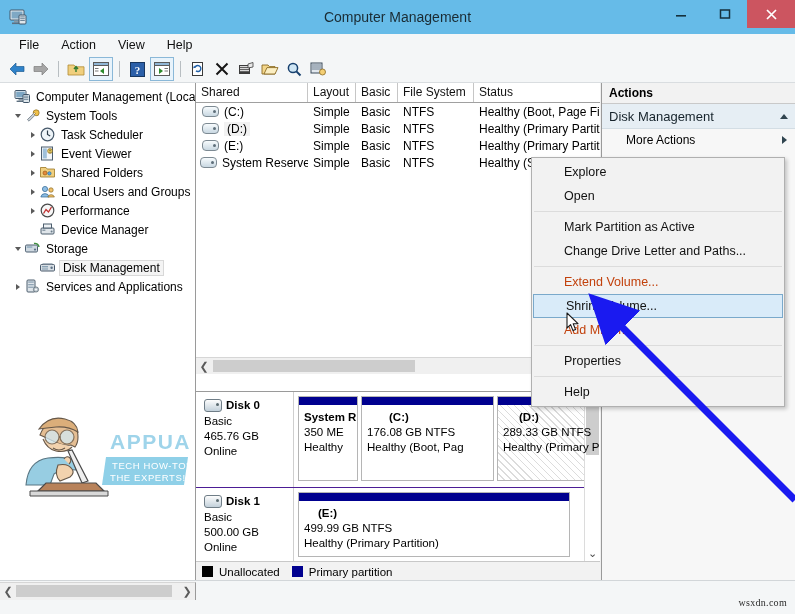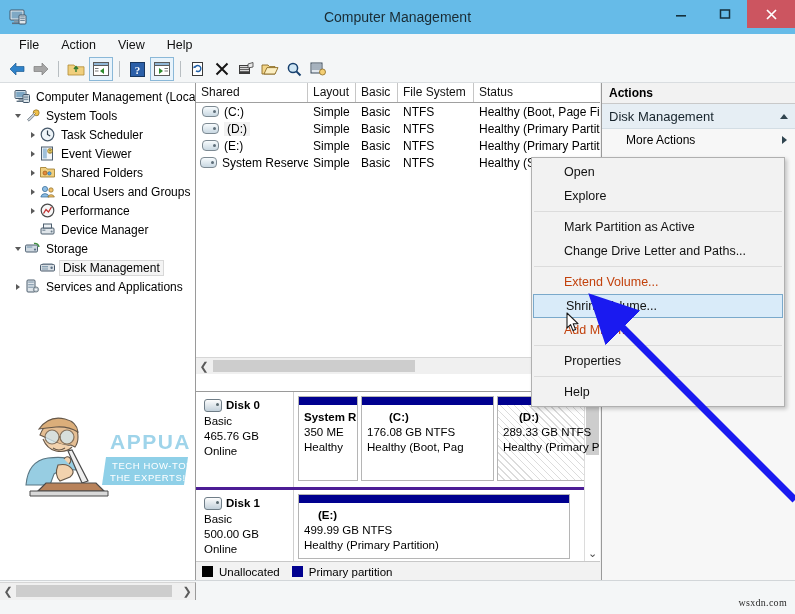--- a/index.html
+++ b/index.html
@@ -82,21 +82,21 @@
     position:absolute;left:0;bottom:0;width:404px;height:16px;background:#f0f0f0;border-top:1px solid #d6d6d6;
   }
   .hs-arrow{position:absolute;top:0;width:16px;height:16px;display:flex;align-items:center;justify-content:center;color:#5a5a5a;font-size:11px;}
   .hs-thumb{position:absolute;top:2px;height:12px;background:#cdcdcd;}
 
   
   .disk-view{
     position:absolute;left:196px;top:391px;width:404px;height:189px;background:#fff;
     border-top:1px solid #9a9a9a;overflow:hidden;
   }
-  .disk-block{position:relative;display:flex;height:95px;border-bottom:3px solid #4c1d95;}
+  .disk-block{position:relative;display:flex;height:95px;border-bottom:1px solid #4c1d95;}
   .disk-info{
     width:98px;flex:none;padding:6px 0 0 8px;box-sizing:border-box;
     border-right:1px solid #cfcfcf;font-size:11.5px;line-height:15px;
   }
   .disk-title{display:flex;align-items:center;font-weight:bold;margin-bottom:1px;}
   .disk-ico{
     width:16px;height:11px;flex:none;margin-right:4px;
     border:1px solid #6f7d87;border-radius:3px;background:linear-gradient(#fdfdfd,#c2d0da);position:relative;
   }
   .disk-ico:after{content:"";position:absolute;right:2px;top:3px;width:3px;height:3px;background:#59696f;border-radius:50%;}
@@ -615,22 +615,22 @@
       <span>Disk Management</span>
       <span class="caret-up"></span>
     </div>
     <div class="act-item">
       <span>More Actions</span>
       <span class="caret-right"></span>
     </div>
   </div>
 
   <div class="ctxmenu">
+    <div class="cmi">Explore</div>
     <div class="cmi">Open</div>
-    <div class="cmi">Explore</div>
     <div class="cmsep"></div>
     <div class="cmi">Mark Partition as Active</div>
     <div class="cmi">Change Drive Letter and Paths...</div>
     <div class="cmsep"></div>
     <div class="cmi disabled">Extend Volume...</div>
     <div class="cmi hl">Shrink Volume...</div>
     <div class="cmi disabled">Add Mirror...</div>
     <div class="cmsep"></div>
     <div class="cmi">Properties</div>
     <div class="cmsep"></div>

